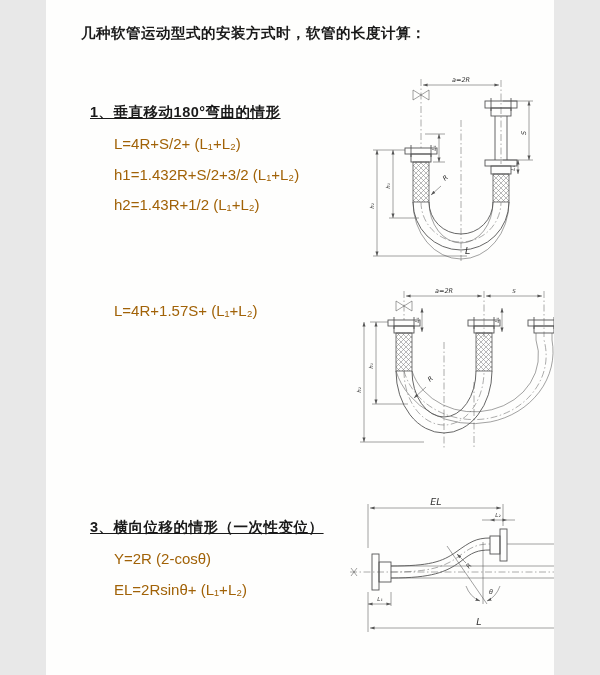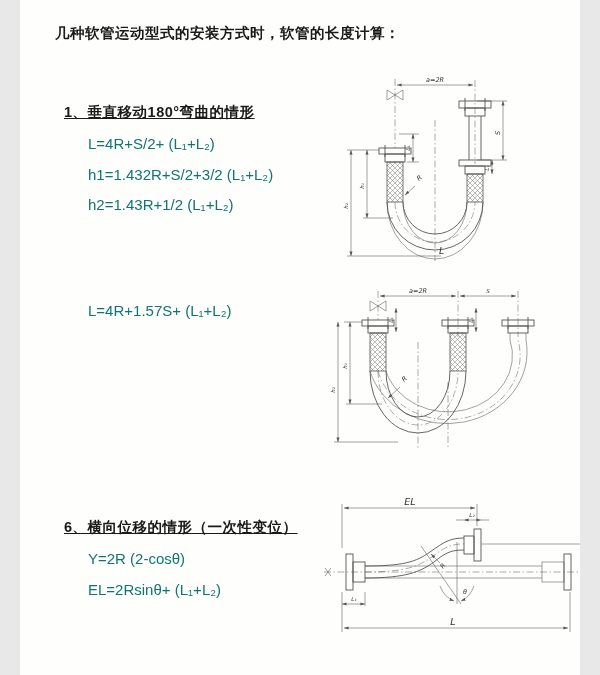--- a/index.html
+++ b/index.html
@@ -1,27 +1,27 @@
 <!DOCTYPE html>
 <html><head>
 <meta charset="utf-8">
 <style>
   html,body{margin:0;padding:0;background:#e8e8e8;}
   .page{
-    position:relative;width:560px;height:675px;background:#fefefd;
+    position:relative;width:508px;height:675px;background:#fefefd;
     font-family:"Liberation Sans","DejaVu Sans",sans-serif;color:#1d1d1d;
     overflow:hidden;margin:0 auto;
   }
   .title{
     position:absolute;left:35px;top:24px;font-size:14.5px;font-weight:700;
     letter-spacing:0.5px;color:#1a1a1a;
   }
   .sec{position:absolute;left:44px;width:270px;}
   .sec .h{font-size:14.5px;font-weight:700;letter-spacing:0.5px;margin:0 0 13px 0;color:#1a1a1a;text-decoration:underline;}
-  .sec .f{font-size:15px;margin:0 0 13.5px 24px;line-height:17px;color:#0f766e;
+  .sec .f{font-size:15px;margin:0 0 13.5px 24px;line-height:17px;color:#a16207;
           font-family:"Liberation Sans","DejaVu Sans",sans-serif;}
   svg{position:absolute;overflow:visible;}
   .ol{stroke:#555;stroke-width:0.9;fill:none}           
   .tl{stroke:#555;stroke-width:0.55;fill:none}          
   .cl{stroke:#666;stroke-width:0.55;fill:none;stroke-dasharray:7 2.5 1.5 2.5} 
   .hz{stroke:#555;stroke-width:0.8;fill:url(#d1h)}      
   .hz2{stroke:#555;stroke-width:0.8;fill:url(#d2h)}
   .lbl{font:italic 6.5px "DejaVu Sans",sans-serif;fill:#333}
   .lbl-s{font:italic 5.5px "DejaVu Sans",sans-serif;fill:#333}
   .lbl-b{font:italic 9.5px "DejaVu Sans",sans-serif;fill:#333}
@@ -38,21 +38,21 @@
     <div class="f">L=4R+S/2+ (L₁+L₂)</div>
     <div class="f">h1=1.432R+S/2+3/2 (L₁+L₂)</div>
     <div class="f">h2=1.43R+1/2 (L₁+L₂)</div>
   </div>
 
   <div class="sec" style="top:302px">
     <div class="f">L=4R+1.57S+ (L₁+L₂)</div>
   </div>
 
   <div class="sec" style="top:518px">
-    <div class="h">6、横向位移的情形（一次性变位）</div>
+    <div class="h">3、横向位移的情形（一次性变位）</div>
     <div class="f">Y=2R (2-cosθ)</div>
     <div class="f">EL=2Rsinθ+ (L₁+L₂)</div>
   </div>
 
   <svg style="left:315px;top:68px" width="210" height="195" viewBox="0 0 210 195">
     <defs>
       <marker id="d1a" viewBox="0 0 10 8" refX="9.5" refY="4" markerWidth="9" markerHeight="7" orient="auto-start-reverse">
         <path d="M0,0.8 L9.5,4 L0,7.2 Z" fill="#555"></path>
       </marker>
       <pattern id="d1h" width="5" height="5" patternUnits="userSpaceOnUse">

